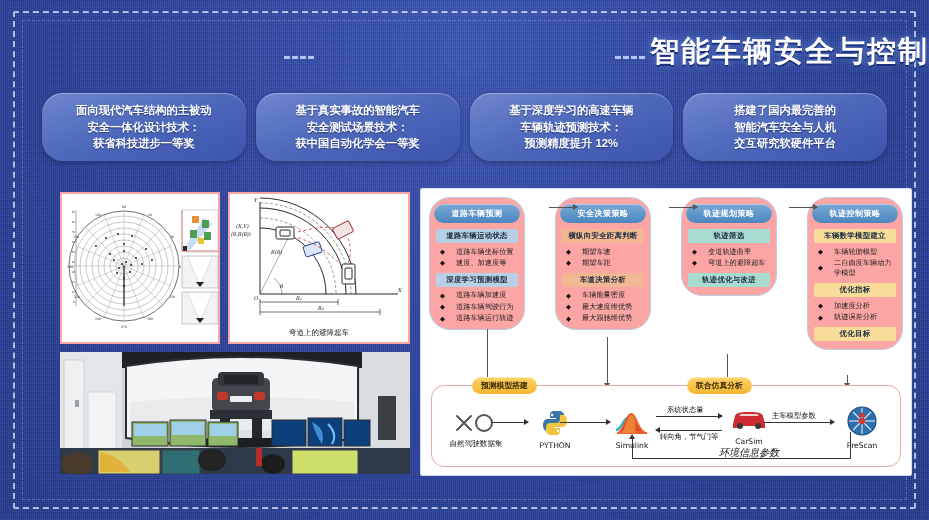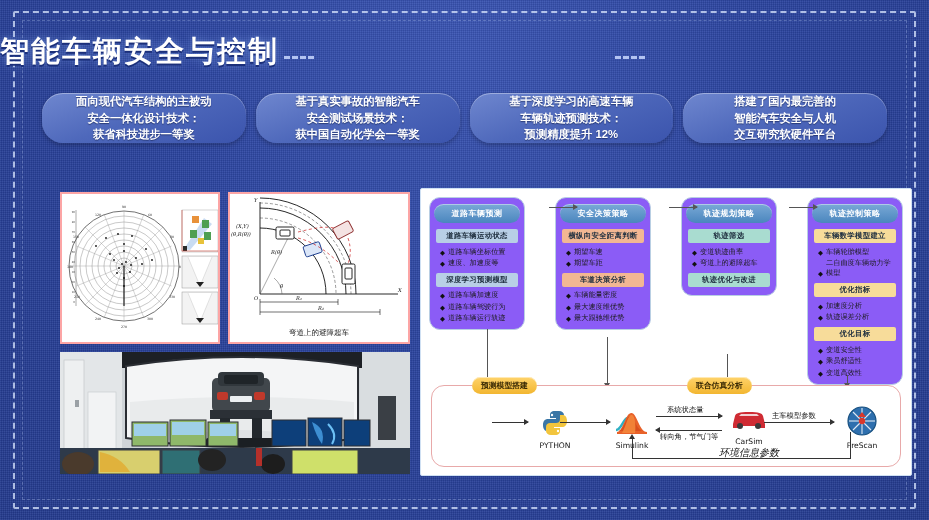--- a/index.html
+++ b/index.html
@@ -25,39 +25,39 @@
     pointer-events:none;
   }
   #frame2{
     position:absolute;left:22px;top:20px;right:22px;bottom:20px;
     border:1px dashed rgba(200,218,255,.28);
     pointer-events:none;
   }
 
   
   .title{
-    position:absolute;left:0;right:0;top:32px;text-align:left;
+    position:absolute;left:0;right:0;top:32px;text-align:right;
     font-size:29px;font-weight:bold;letter-spacing:2px;
     color:#ffffff;
     text-shadow:0 2px 0 #1b2f7a, 0 0 10px rgba(150,190,255,.55);
   }
   .title-dash{
     position:absolute;top:56px;width:30px;height:0;
     border-top:3px dashed #c9d8ff;opacity:.85;
   }
   .title-dash.left{left:284px;}
   .title-dash.right{right:284px;}
 
   
   .cards{
     position:absolute;left:42px;right:42px;top:93px;
     display:flex;justify-content:space-between;gap:10px;
   }
   .card{
-    flex:1 1 0;min-width:0;height:50px;
+    flex:1 1 0;min-width:0;height:68px;
     border-radius:21px;
     background:linear-gradient(160deg,#6f87cf 0%,#4e68bb 48%,#3b54ad 100%);
     box-shadow:inset 0 1px 0 rgba(255,255,255,.35), 0 2px 5px rgba(0,0,0,.25);
     display:flex;align-items:center;justify-content:center;
     padding:3px 6px;box-sizing:border-box;
   }
   .card-text{
     color:#fff;font-size:11.3px;font-weight:bold;line-height:1.48;
     text-align:center;white-space:pre-line;
     text-shadow:0 1px 1px rgba(10,20,60,.55);
@@ -82,22 +82,22 @@
     position:absolute;left:420px;top:188px;width:492px;height:288px;
     background:#ffffff;border:1px solid #cfe0f3;border-radius:2px;
     box-sizing:border-box;
   }
   .cols{
     position:absolute;left:8px;top:8px;right:8px;height:186px;
     display:flex;justify-content:space-between;
   }
   .col{
     width:96px;box-sizing:border-box;
-    border:1px solid #b9cfe3;border-radius:11px;
-    background:#8b5cf6;padding:6px 4px 5px;
+    border:1px solid #b9cfe3;border-radius:21px;
+    background:#fca5a5;padding:6px 4px 5px;
     position:relative;
     align-self:flex-start;
   }
   .col-head{
     margin:0 auto 6px;width:86px;height:19px;border-radius:10px;
     background:linear-gradient(180deg,#7aa9d6 0%,#4a86be 100%);
     color:#fff;font-size:8px;font-weight:bold;
     display:flex;align-items:center;justify-content:center;
     letter-spacing:.5px;
     box-shadow:inset 0 1px 0 rgba(255,255,255,.4);
@@ -106,21 +106,21 @@
     margin:4px 2px 3px;height:14px;border-radius:2px;
     display:flex;align-items:center;justify-content:center;
     font-size:7.4px;font-weight:bold;color:#203040;letter-spacing:.3px;
   }
   .c1 .sub-head{background:#b8cfe6;text-align:center;}
   .c2 .sub-head{background:#f2b793;}
   .c3 .sub-head{background:#a9dcd0;}
   .c4 .sub-head{background:#f7dc9a;}
   .bullets{margin:0;padding:0;list-style:none;}
   .bullets li{
-    display:flex;align-items:flex-end;gap:3px;
+    display:flex;align-items:center;gap:11px;
     font-size:7.2px;color:#1a1a1a;line-height:1.45;
     padding:.5px 2px .5px 6px;
   }
   .dia{color:#111;font-size:6.5px;line-height:1.3;flex:0 0 auto;margin-top:.5px;}
   .li-text{flex:1 1 auto;}
 
   
   .harrow{
     position:absolute;top:18px;height:1px;background:#555;
   }
@@ -515,50 +515,43 @@
         <li>
             <span class="dia">◆</span>
             <span class="li-text">加速度分析</span>
           </li>
         <li>
             <span class="dia">◆</span>
             <span class="li-text">轨迹误差分析</span>
           </li>
       </ul>
       <div class="sub-head">优化目标</div>
-      <ul class="bullets">
-        <li>
-            <span class="dia">◆</span>
-            <span class="li-text">变道安全性</span>
-          </li>
-        <li>
-            <span class="dia">◆</span>
-            <span class="li-text">乘员舒适性</span>
-          </li>
-        <li>
-            <span class="dia">◆</span>
-            <span class="li-text">变道高效性</span>
-          </li>
-      </ul>
     </div>
   </div>
 
   <div class="harrow" style="left:128px;width:28px;"></div>
   <div class="harrow" style="left:248px;width:28px;"></div>
   <div class="harrow" style="left:368px;width:28px;"></div>
 
   <div class="varrow" style="left:66px;top:140px;height:54px;"></div>
   <div class="varrow" style="left:186px;top:148px;height:46px;"></div>
   <div class="varrow" style="left:306px;top:165px;height:29px;"></div>
   <div class="varrow" style="left:426px;top:186px;height:8px;"></div>
 
   <div id="sim">
     <div class="tag" id="tag-model">预测模型搭建</div>
     <div class="tag" id="tag-cosim">联合仿真分析</div>
 
+    <div class="node" style="left:8px;top:26px;width:72px;">
+      <svg width="46" height="22" viewBox="0 0 46 22">
+        <path d="M4 4 L18 18 M18 4 L4 18" stroke="#555" stroke-width="2" fill="none" stroke-linecap="round"></path>
+        <circle cx="31" cy="11" r="8" stroke="#555" stroke-width="2" fill="none"></circle>
+      </svg>
+      <div class="node-label">自然驾驶数据集</div>
+    </div>
 
     <div class="node" style="left:94px;top:24px;width:58px;">
       <svg width="26" height="26" viewBox="0 0 26 26">
         <path d="M13 1c-4 0-5 2-5 4v3h6v1H6c-3 0-5 2-5 6s2 6 4 6h3v-4c0-3 2-4 4-4h6c2 0 4-1 4-4V5c0-2-2-4-5-4z" fill="#3a76a6"></path>
         <path d="M13 25c4 0 5-2 5-4v-3h-6v-1h8c3 0 5-2 5-6s-2-6-4-6h-3v4c0 3-2 4-4 4H8c-2 0-4 1-4 4v4c0 2 2 4 5 4z" fill="#f2c53d"></path>
         <circle cx="10" cy="5" r="1.2" fill="#fff"></circle>
         <circle cx="16" cy="21" r="1.2" fill="#fff"></circle>
       </svg>
       <div class="node-label">PYTHON</div>
     </div>

